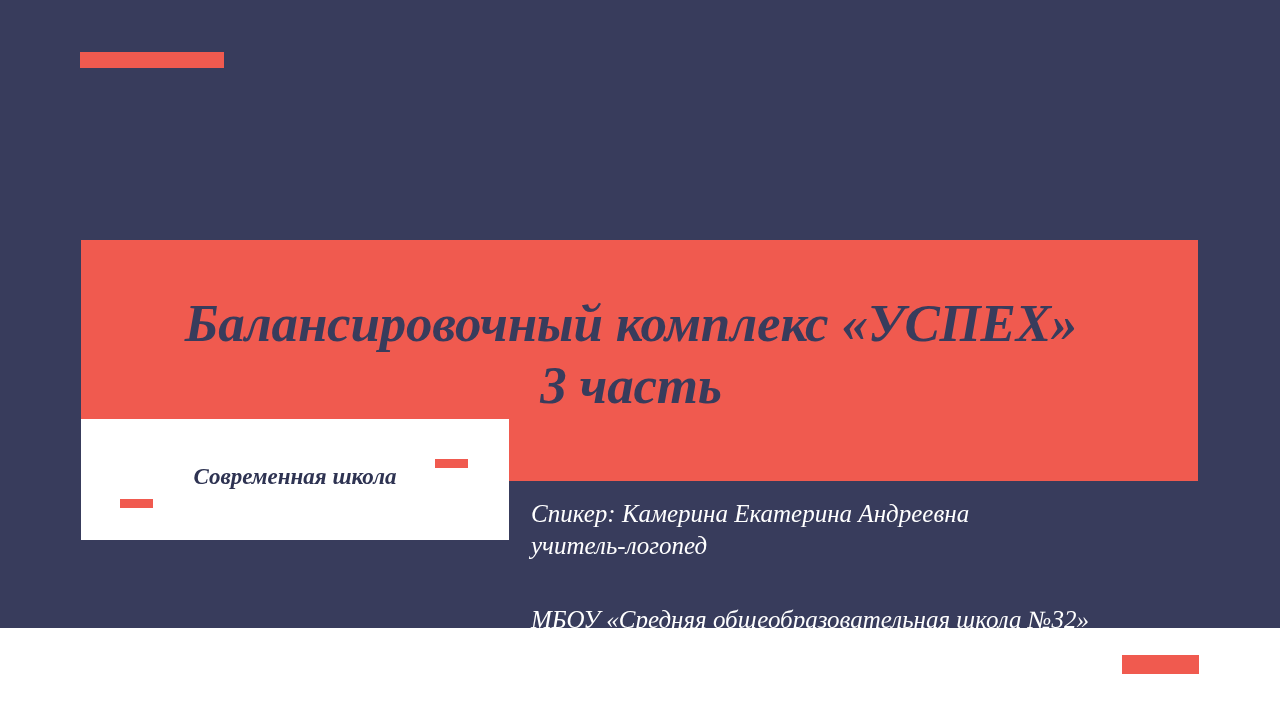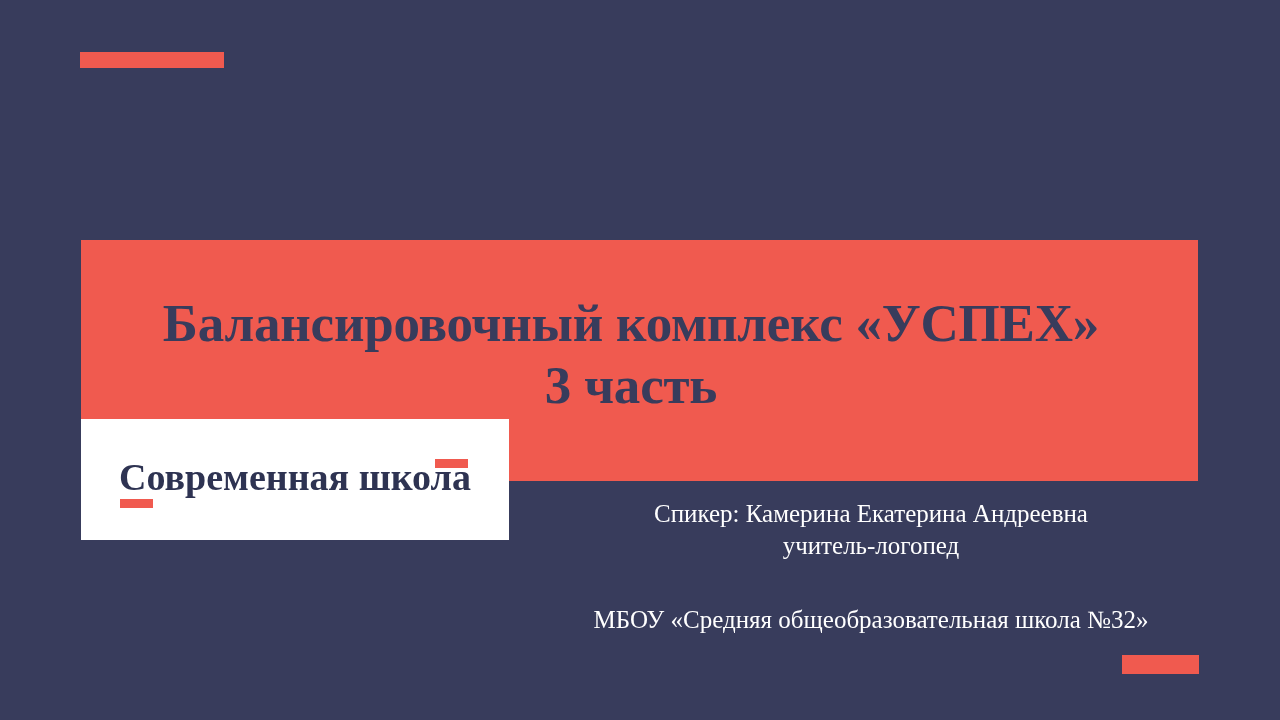--- a/index.html
+++ b/index.html
@@ -9,22 +9,23 @@
   body {
     width: 1280px;
     height: 720px;
     overflow: hidden;
     font-family: "Liberation Serif", "DejaVu Serif", serif;
   }
 
   #slide {
     position: relative;
     width: 1280px;
-    height: 720px;
+    height: 628px;
     background: #383c5c;
+    font-style: italic;
   }
 
   
   .accent-bar {
     position: absolute;
     background: #f05a4f;
   }
   #accent-top-left {
     left: 80px;
     top: 52px;
@@ -73,21 +74,21 @@
     background: #ffffff;
   }
   #subtitle-text {
     position: absolute;
     left: 0;
     top: 40px;
     width: 428px;
     text-align: center;
     color: #2e3352;
     font-weight: bold;
-    font-size: 38px;
+    font-size: 23px;
     line-height: 36px;
   }
   .subtitle-dash {
     position: absolute;
     background: #f05a4f;
     height: 9px;
     width: 33px;
   }
   #subtitle-dash-top-right {
     left: 354px;
@@ -110,21 +111,20 @@
   }
   #speaker-block .para {
     margin: 0;
   }
   #speaker-block .para + .para {
     margin-top: 42px;
   }
   .speaker-line {
     display: block;
     white-space: nowrap;
-    text-align: center;
   }
 </style>
 </head>
 <body>
 
 <div id="slide">
 
   <div class="accent-bar" id="accent-top-left"></div>
 
   <div id="title-banner">

